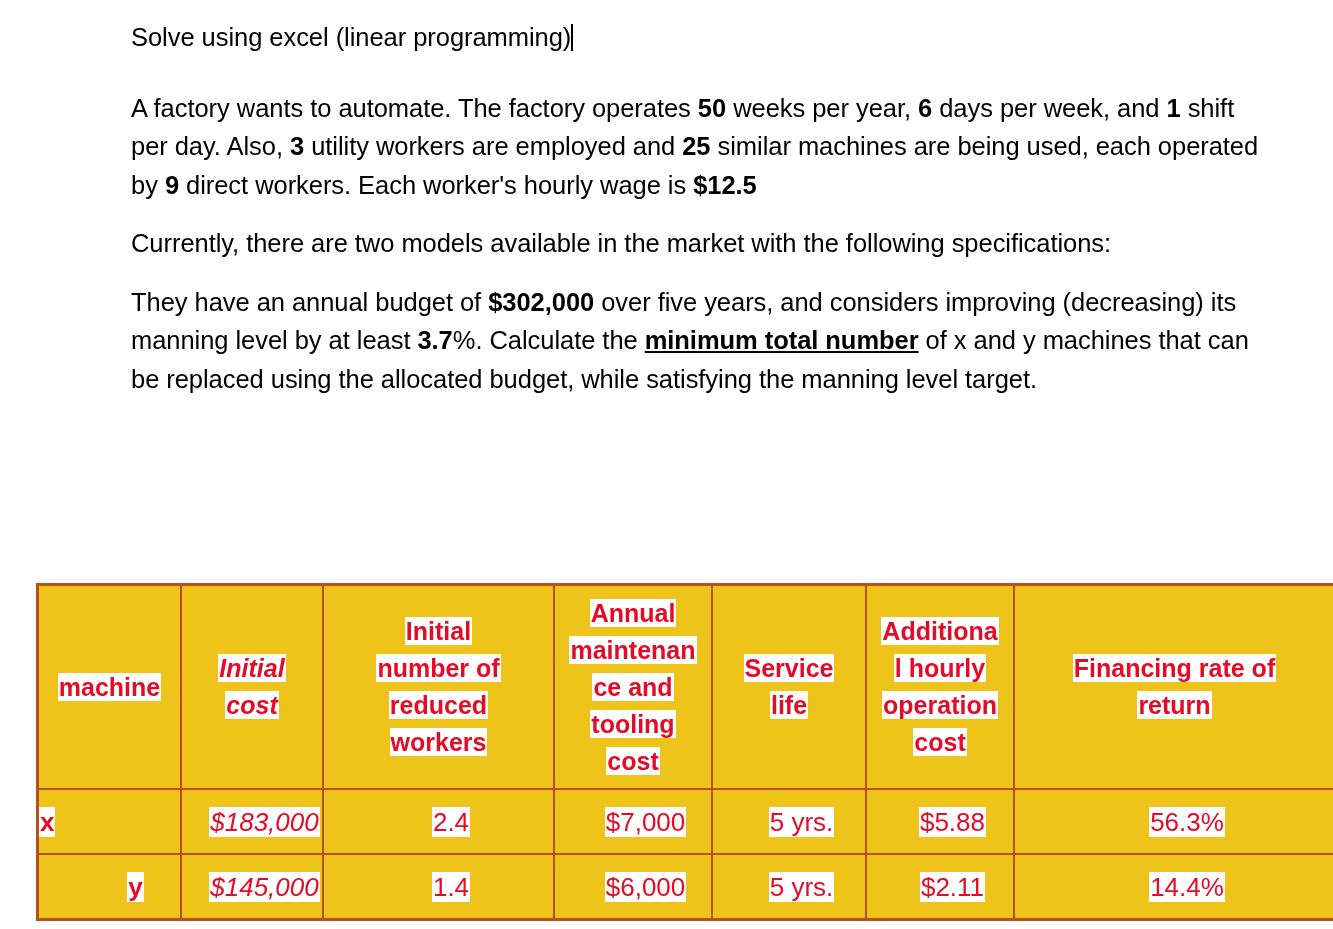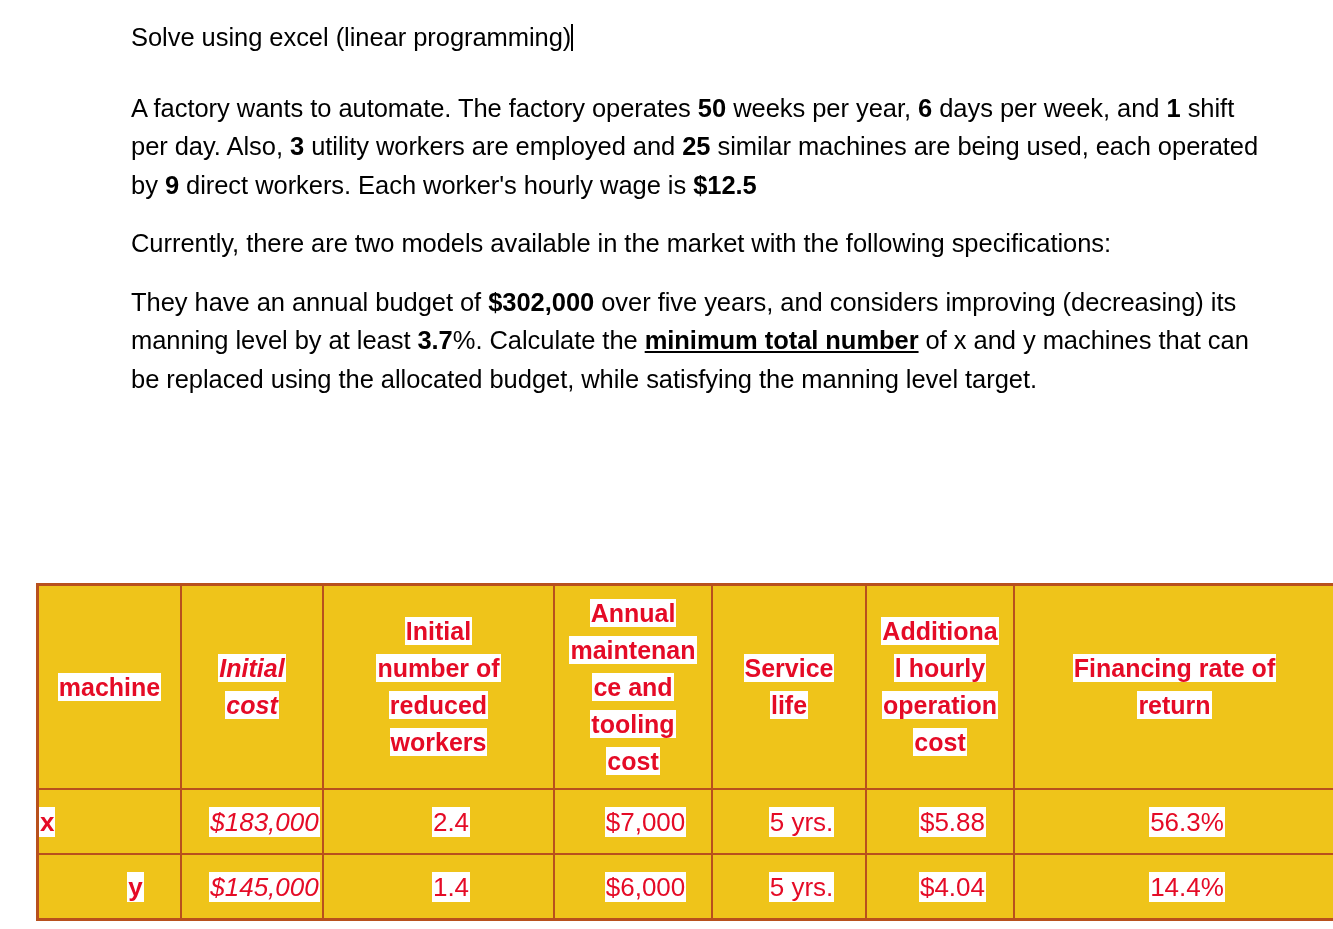--- a/index.html
+++ b/index.html
@@ -242,21 +242,21 @@
           <td class="c-avg">
             <span class="cell-text"><span class="hl">1.4</span></span>
           </td>
           <td class="c-annual">
             <span class="cell-text"><span class="hl">$6,000</span></span>
           </td>
           <td class="c-service">
             <span class="cell-text"><span class="hl">5 yrs.</span></span>
           </td>
           <td class="c-addl">
-            <span class="cell-text"><span class="hl">$4.04</span></span>
+            <span class="cell-text"><span class="hl">$2.11</span></span>
           </td>
           <td class="c-fin">
             <span class="cell-text"><span class="hl">14.4%</span></span>
           </td>
         </tr>
       </tbody>
     </table>
   </div>
 
 </div>

